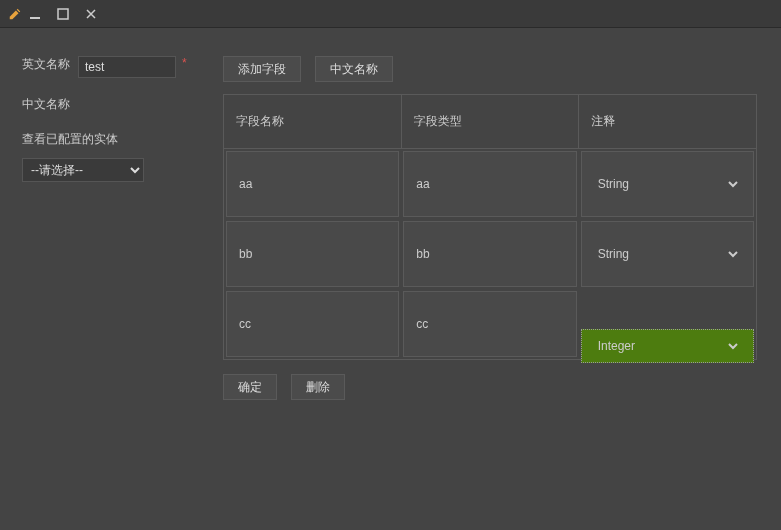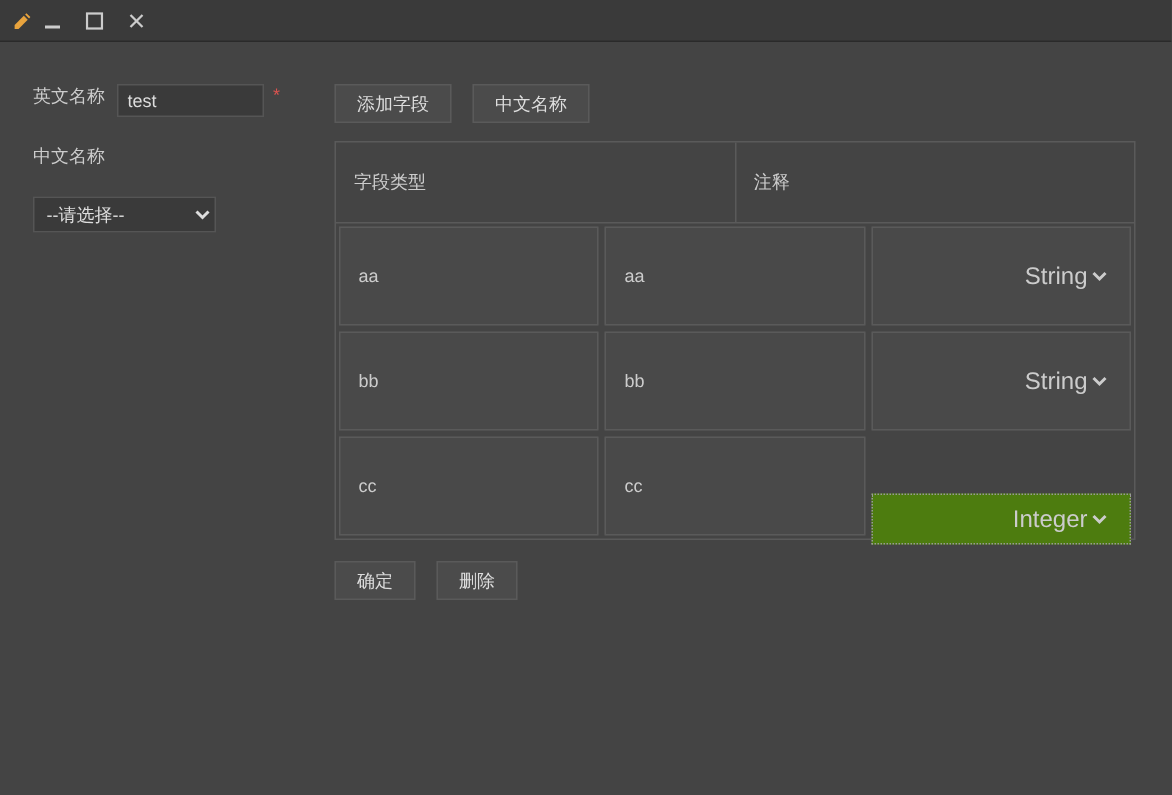--- a/index.html
+++ b/index.html
@@ -94,24 +94,23 @@
 .tcell.selected {
   background: #4d7c0f;
   border: 1px dotted #999;
   margin-top: 40px;
 }
 .type-select {
   background: transparent;
   border: none;
   color: #ccc;
   width: 100%;
-  font-size: 16px;
+  font-size: 12px;
   font-family: inherit;
   cursor: pointer;
-  text-align: right;
 }
 .type-select option { background: #3a3a3a; color: #ddd; }
 .bottom-btns { display: flex; gap: 14px; margin-top: 14px; margin-left: 6px; }
 </style>
 </head>
 <body>
 
 <div class="titlebar">
   <span class="icon">
     <svg viewBox="0 0 16 16" width="14" height="14">
@@ -141,33 +140,35 @@
 <div class="content">
   <div class="leftcol">
     <div class="form-row">
       <span class="form-label">英文名称</span>
       <input class="text-input" type="text" value="test" style="">
       <span class="req">*</span>
     </div>
     <div class="form-row">
       <span class="form-label">中文名称</span>
     </div>
+    <div class="section-label">查看已配置的实体</div>
     <select class="select">
       <option>--请选择--</option>
     </select>
   </div>
 
   <div class="rightcol">
     <div class="btn-row">
       <button class="btn">添加字段</button>
       <button class="btn">中文名称</button>
     </div>
 
     <div class="table">
       <div class="thead">
+        <div class="th">字段名称</div>
         <div class="th">字段类型</div>
         <div class="th">注释</div>
       </div>
       <div class="tbody" id="tbody">
           <div class="trow">
             <div class="tcell">aa</div>
             <div class="tcell">aa</div>
             <div class="tcell">
               <select class="type-select"><option>String</option><option>Integer</option></select>
             </div>

